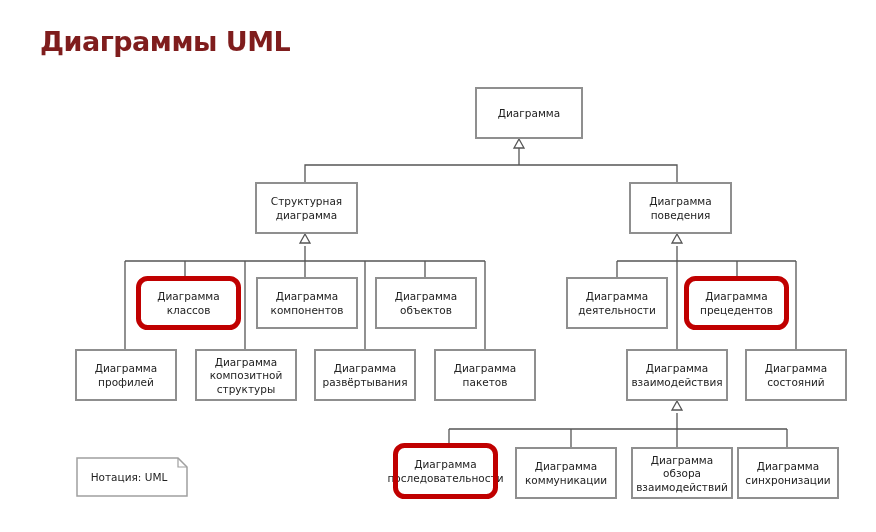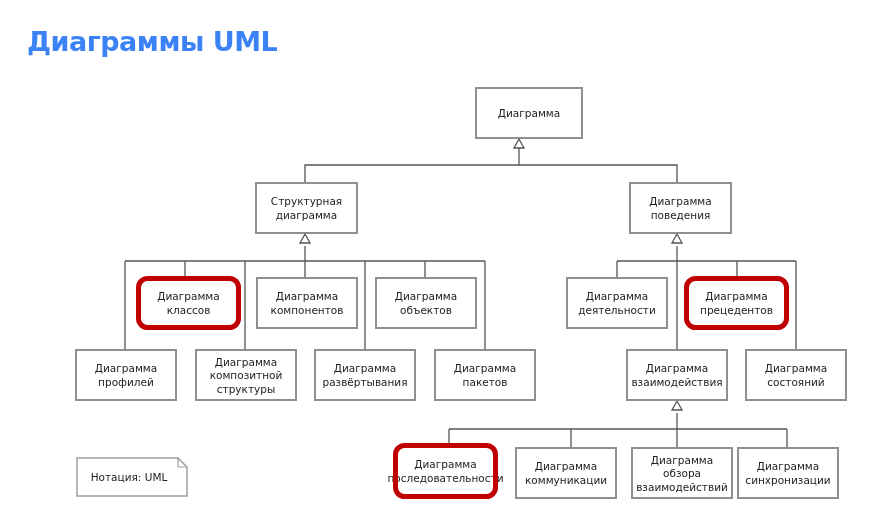--- a/index.html
+++ b/index.html
@@ -1,20 +1,20 @@
 <!DOCTYPE html>
 <html><head>
   <meta charset="utf-8">
   <style>
     html, body { margin: 0; padding: 0; background: #ffffff; }
     body { width: 876px; height: 532px; position: relative; overflow: hidden; font-family: "DejaVu Sans", sans-serif; }
     #page-title {
-      position: absolute; left: 27px; top: 26px; margin: 0;
+      position: absolute; left: 40px; top: 26px; margin: 0;
       font-family: "DejaVu Sans", sans-serif; font-weight: bold; font-size: 27px;
-      color: #3b82f6; letter-spacing: -0.5px;
+      color: #7f1d1d; letter-spacing: -0.5px;
     }
     #diagram { position: absolute; left: 0; top: 0; }
     .box { fill: #ffffff; stroke: #8f8f8f; stroke-width: 2; }
     .conn { fill: none; stroke: #555555; stroke-width: 1.3; }
     .arrow { fill: #ffffff; stroke: #555555; stroke-width: 1.3; }
     .hl { fill: none; stroke: #c00000; stroke-width: 5; }
     .lbl { font-family: "DejaVu Sans", sans-serif; font-size: 10.5px; fill: #222222; text-anchor: middle; }
     .note { fill: #ffffff; stroke: #a0a0a0; stroke-width: 1.5; }
   </style>
 </head>

